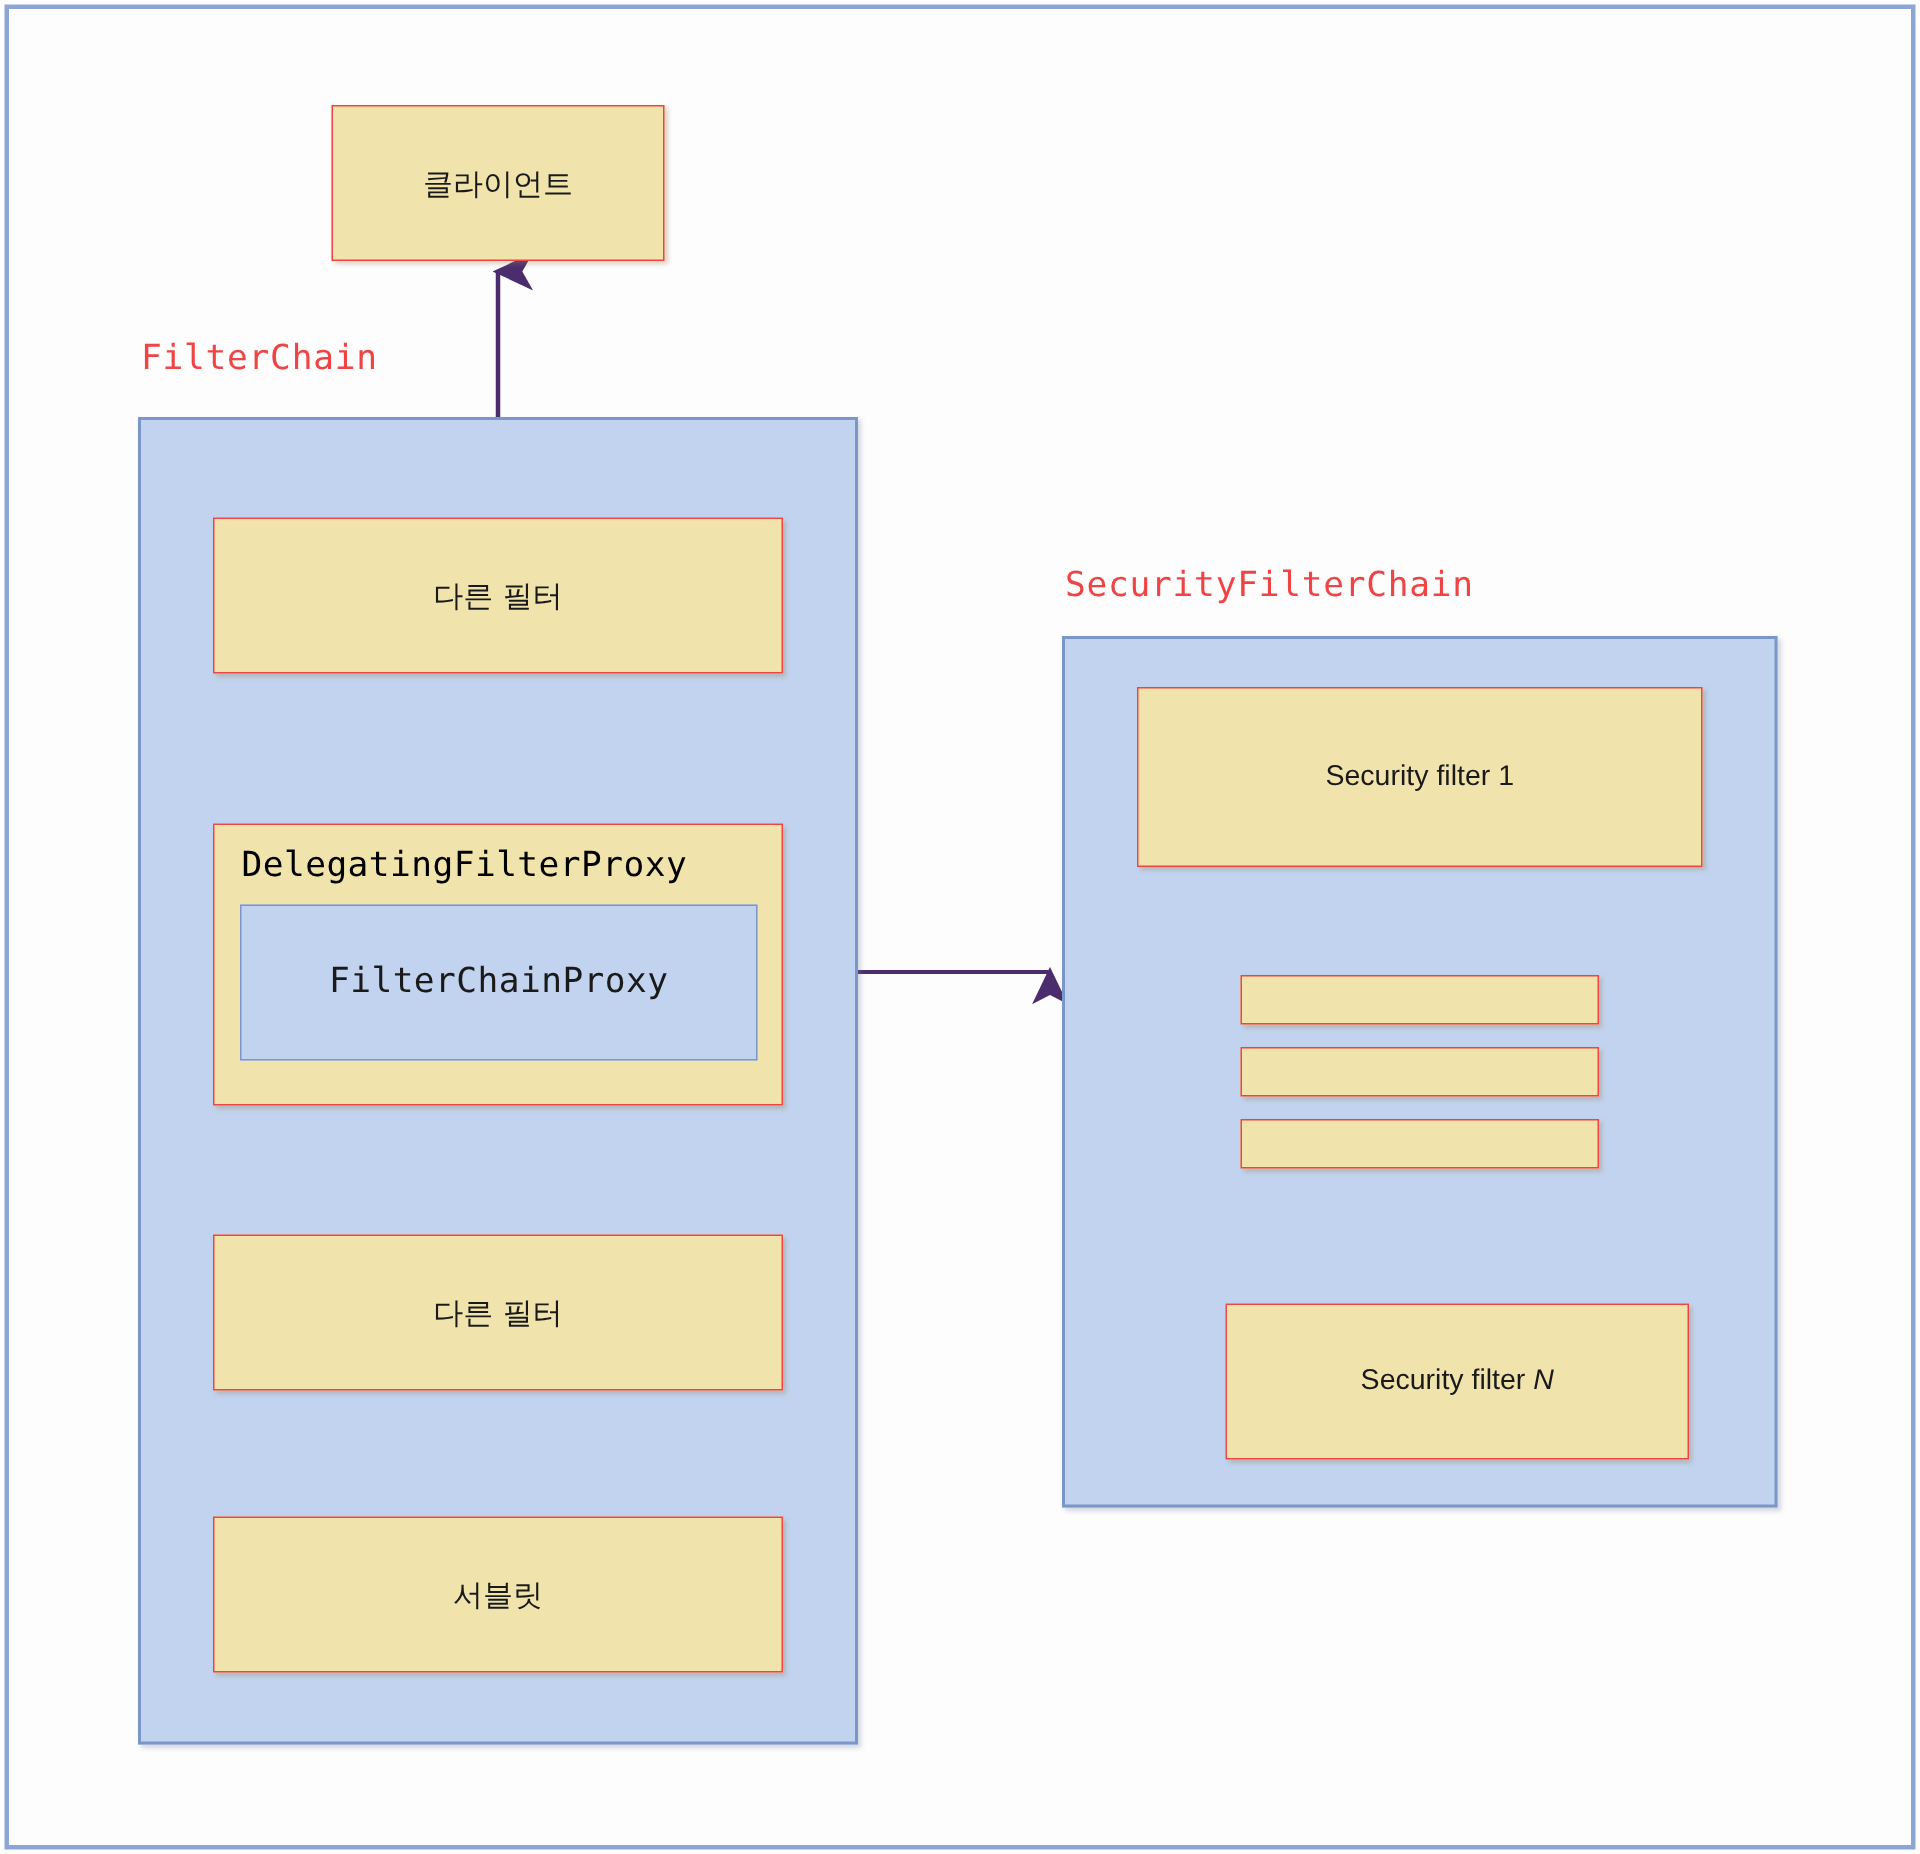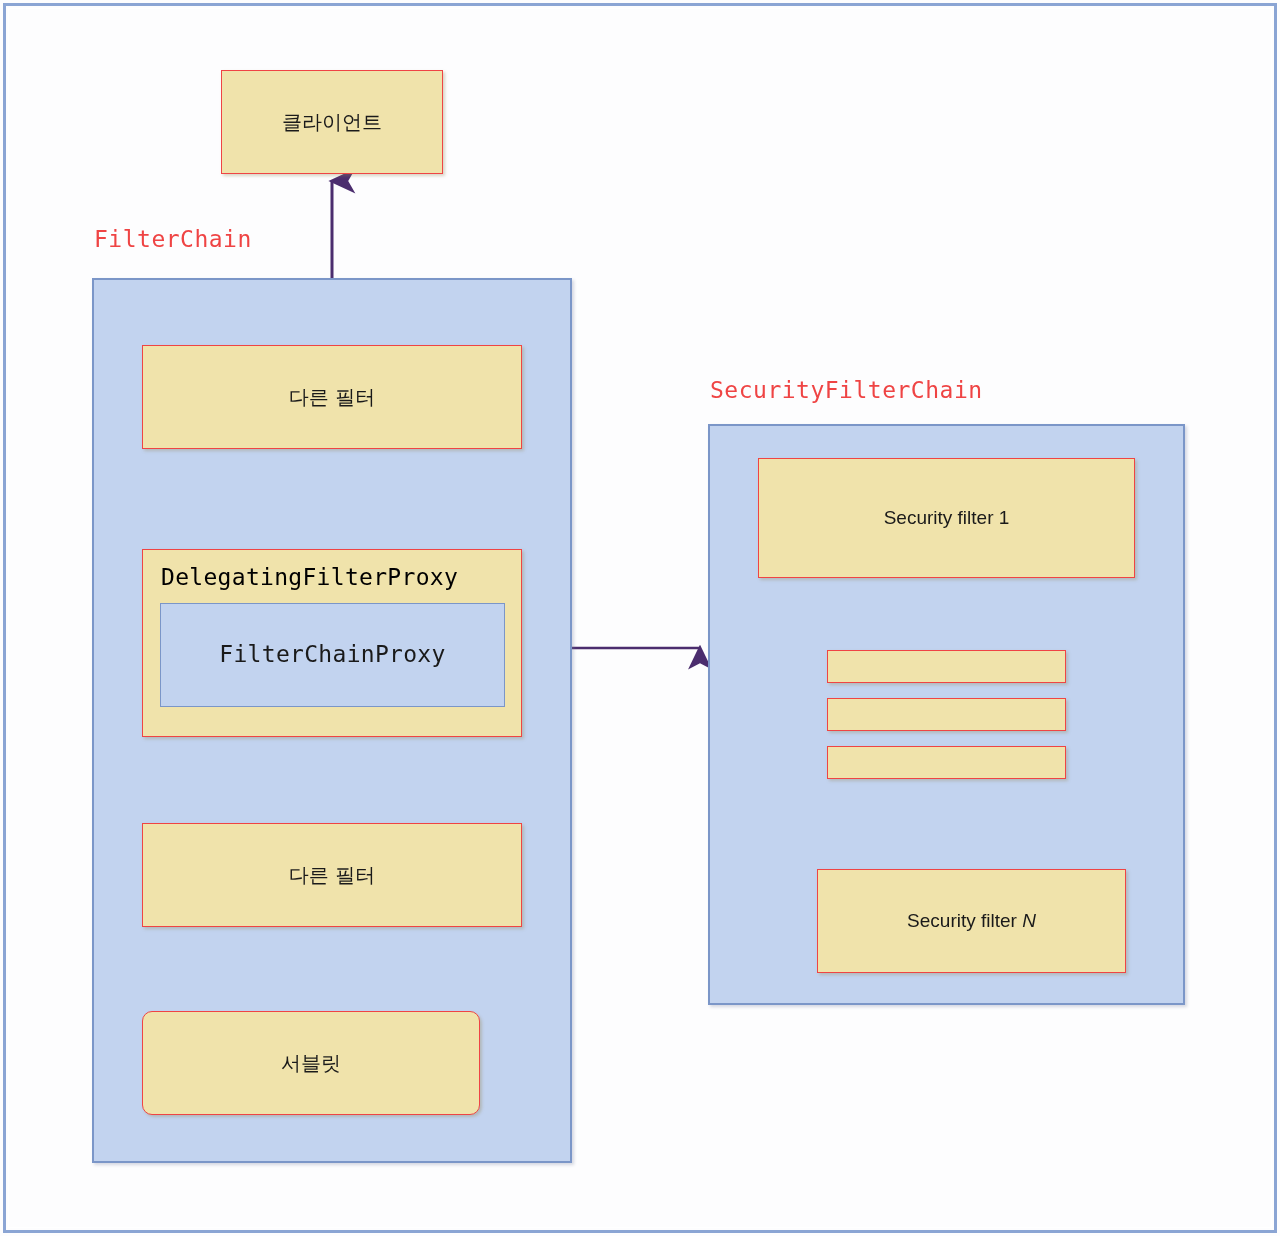--- a/index.html
+++ b/index.html
@@ -195,21 +195,21 @@
     <span class="box-title">DelegatingFilterProxy</span>
     <div class="nested-box" style="left:17px; top:53px; width:345px; height:104px;">
       <span class="label">FilterChainProxy</span>
     </div>
   </div>
 
   <div class="filter-box" style="left:142px; top:823px; width:380px; height:104px;">
     <span class="label ko">다른 필터</span>
   </div>
 
-  <div class="filter-box" style="left:142px; top:1011px; width:338px; height:104px;border-radius:10px;">
+  <div class="filter-box" style="left:142px; top:1011px; width:380px; height:104px;">
     <span class="label ko">서블릿</span>
   </div>
 
   <div class="group-caption" style="left:710px; top:377px;">SecurityFilterChain</div>
 
   <div class="group-box" style="left:708px; top:424px; width:477px; height:581px;"></div>
 
   <div class="filter-box" style="left:758px; top:458px; width:377px; height:120px;">
     <span class="label">Security filter 1</span>
   </div>

